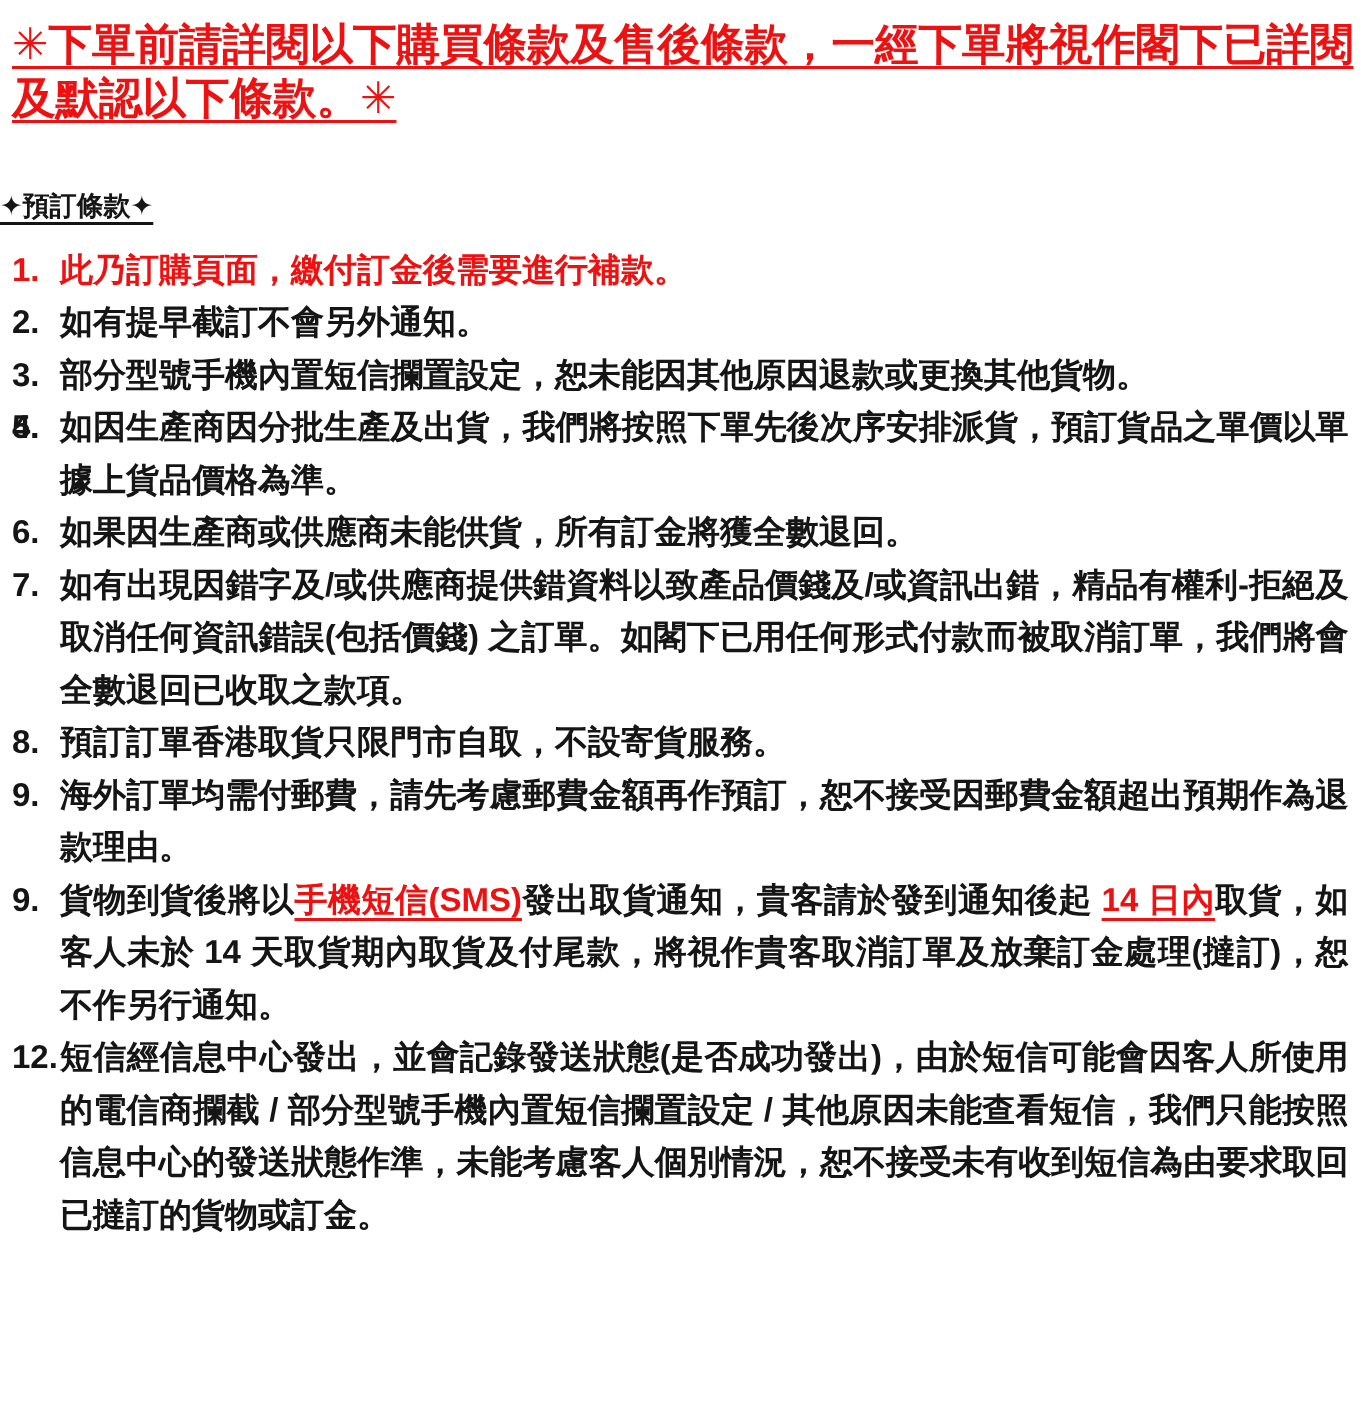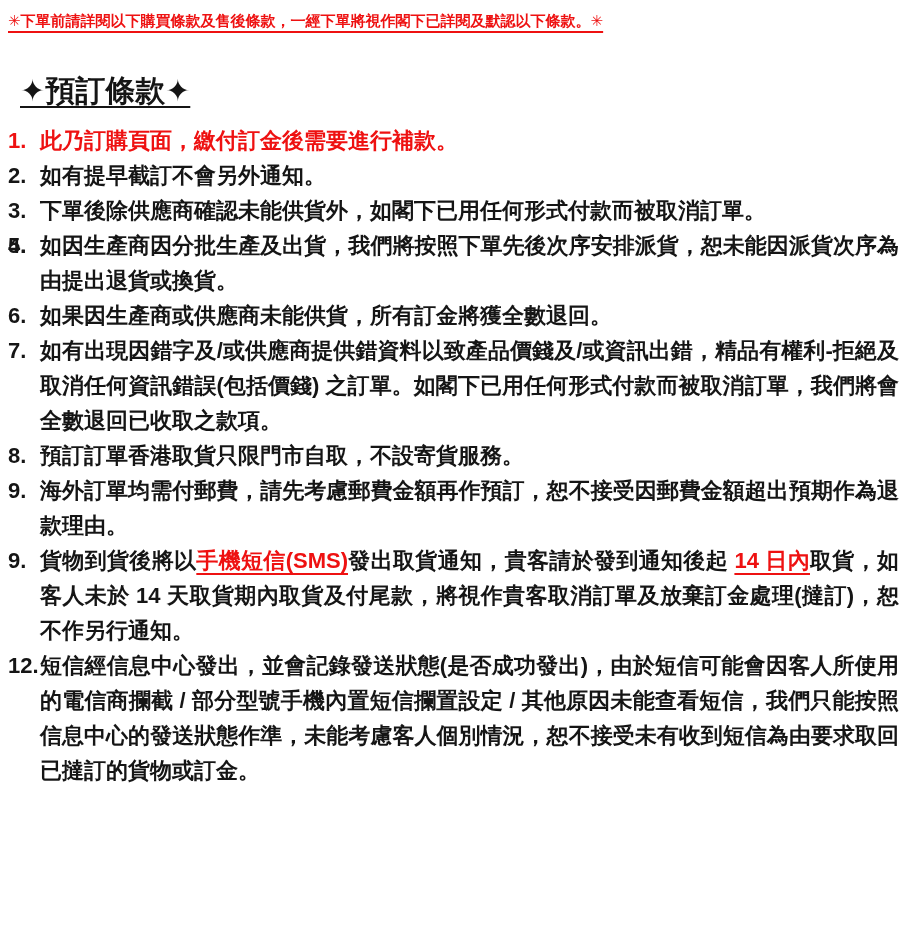--- a/index.html
+++ b/index.html
@@ -13,30 +13,30 @@
   body{
     width:913px;height:948px;overflow:hidden;
     background:var(--paper);
     color:var(--ink);
     font-family:"Liberation Sans","DejaVu Sans",sans-serif;
     font-weight:700;
   }
   .doc{width:913px;height:948px;padding:0;}
   .banner{
     margin:12px 10px 0 8px;
-    font-size:15px;line-height:1.25;
+    font-size:29px;line-height:1.25;
     color:var(--red);
     text-decoration:underline;
     text-decoration-thickness:2px;
     text-underline-offset:5px;
   }
   .heading{
     display:inline-block;
-    margin:24px 10px 0 20px;
-    font-size:30px;line-height:1.2;
+    margin:24px 10px 0 0;
+    font-size:18px;line-height:1.2;
     color:var(--ink);
     text-decoration:underline;
     text-decoration-thickness:2px;
     text-underline-offset:5px;
     text-align:center;
   }
   ol.terms{
     margin:14px 0 0 0;padding:0;list-style:none;
   }
   ol.terms li{
@@ -63,23 +63,23 @@
 </head>
 <body>
 
 <div class="doc">
   <div class="banner">✳下單前請詳閱以下購買條款及售後條款，一經下單將視作閣下已詳閱及默認以下條款。✳</div>
   <br>
   <div class="heading">✦預訂條款✦</div>
   <ol class="terms">
       <li><span class="num red">1.</span><span class="seg red">此乃訂購頁面，繳付訂金後需要進行補款。</span></li>
       <li><span class="num">2.</span><span class="seg normal">如有提早截訂不會另外通知。</span></li>
-      <li><span class="num">3.</span><span class="seg normal">下單後除供應商確認未能供貨外，如閣下已用任何形式付款而被取消訂單。</span></li>
+      <li><span class="num">3.</span><span class="seg normal">部分型號手機內置短信攔置設定，恕未能因其他原因退款或更換其他貨物。</span></li>
       <li><span class="num">4.</span></li>
-      <li><span class="num">5.</span><span class="seg normal">如因生產商因分批生產及出貨，我們將按照下單先後次序安排派貨，恕未能因派貨次序為由提出退貨或換貨。</span></li>
+      <li><span class="num">5.</span><span class="seg normal">如因生產商因分批生產及出貨，我們將按照下單先後次序安排派貨，預訂貨品之單價以單據上貨品價格為準。</span></li>
       <li><span class="num">6.</span><span class="seg normal">如果因生產商或供應商未能供貨，所有訂金將獲全數退回。</span></li>
       <li><span class="num">7.</span><span class="seg normal">如有出現因錯字及/或供應商提供錯資料以致產品價錢及/或資訊出錯，精品有權利-拒絕及取消任何資訊錯誤(包括價錢) 之訂單。如閣下已用任何形式付款而被取消訂單，我們將會全數退回已收取之款項。</span></li>
       <li><span class="num">8.</span><span class="seg normal">預訂訂單香港取貨只限門市自取，不設寄貨服務。</span></li>
       <li><span class="num">9.</span><span class="seg normal">海外訂單均需付郵費，請先考慮郵費金額再作預訂，恕不接受因郵費金額超出預期作為退款理由。</span></li>
       <li><span class="num">9.</span><span class="seg normal">貨物到貨後將以</span><span class="seg red-underline">手機短信(SMS)</span><span class="seg normal">發出取貨通知，貴客請於發到通知後起 </span><span class="seg red-underline">14 日內</span><span class="seg normal">取貨，如客人未於 14 天取貨期內取貨及付尾款，將視作貴客取消訂單及放棄訂金處理(撻訂)，恕不作另行通知。</span></li>
       <li><span class="num">12.</span><span class="seg normal">短信經信息中心發出，並會記錄發送狀態(是否成功發出)，由於短信可能會因客人所使用的電信商攔截 / 部分型號手機內置短信攔置設定 / 其他原因未能查看短信，我們只能按照信息中心的發送狀態作準，未能考慮客人個別情況，恕不接受未有收到短信為由要求取回已撻訂的貨物或訂金。</span></li>
     </ol>
 </div>
 
 </body></html>

